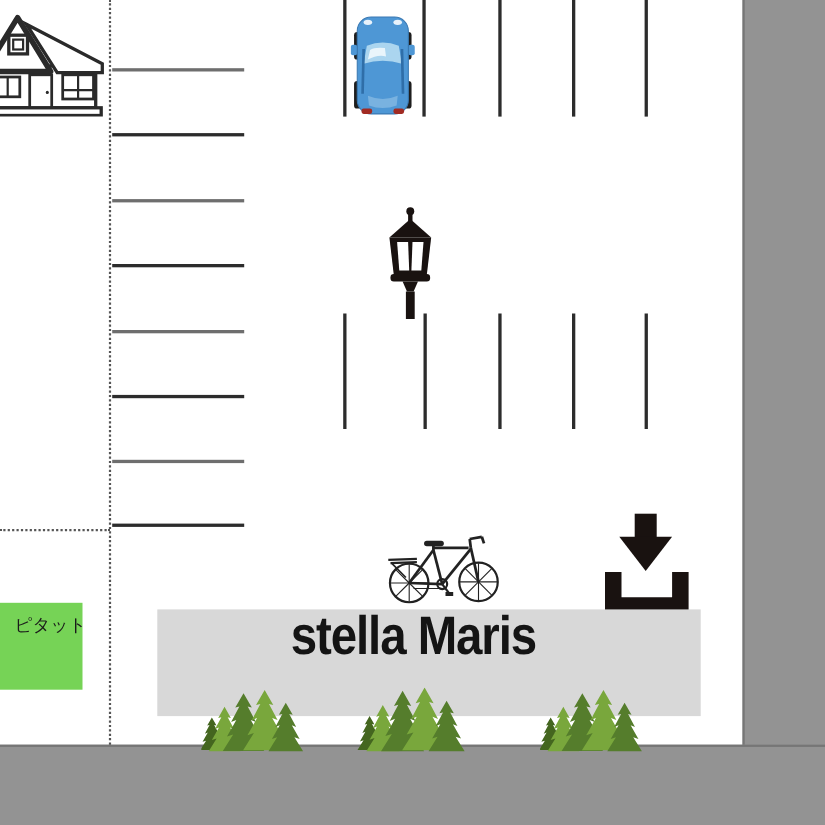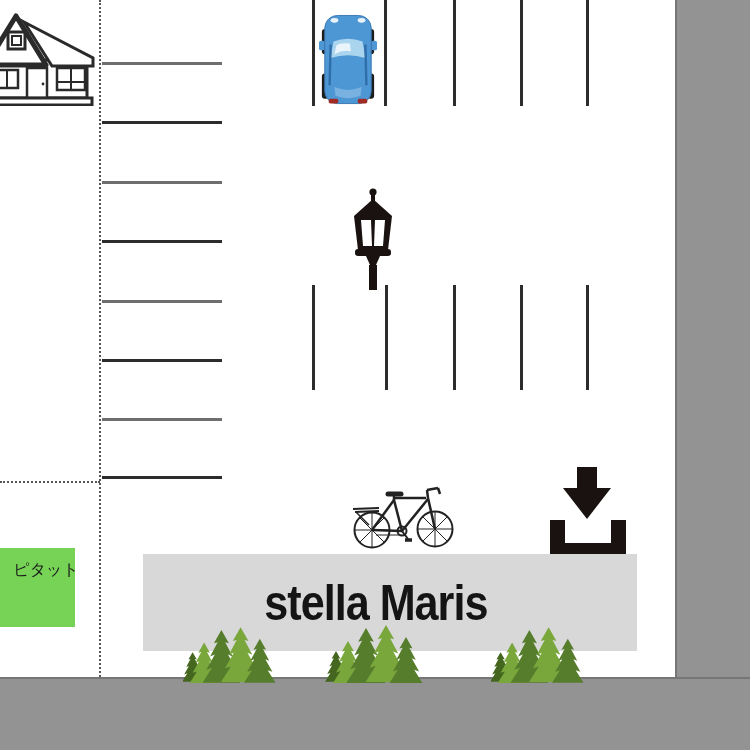--- a/index.html
+++ b/index.html
@@ -19,21 +19,21 @@
   .dotted-h{position:absolute;left:0;top:481px;width:100px;height:0;
     border-top:2px dotted var(--dotted,#555);z-index:2;}
   
   .hline{position:absolute;left:102px;width:120px;height:3px;background:var(--line-dark,#303030);}
   .hline.gray{background:var(--line-gray,#6e6e6e);}
   .vline{position:absolute;width:3px;background:var(--line-dark,#262626);}
   .vline.top{top:0;height:106px;}
   .vline.mid{top:285px;height:105px;}
   
   .banner{position:absolute;left:143px;top:554px;width:494px;height:97px;
-    background:var(--banner-bg,#d8d8d8);display:flex;align-items:center;justify-content:center;
+    background:var(--banner-bg,#d8d8d8);display:flex;align-items:flex-start;justify-content:center;
     z-index:3;padding-right:28px;box-sizing:border-box;}
   .banner-text{font-size:44px;font-weight:700;color:var(--banner-text,#141414);
     letter-spacing:-1px;transform:scale(0.98,1.12);white-space:nowrap;}
   
   .landmark{position:absolute;left:0;top:548px;width:75px;height:79px;
     background:var(--label-green,#76d356);z-index:3;}
   .landmark-text{position:absolute;left:0;top:8px;width:92px;text-align:center;
     font-size:16px;line-height:27px;color:var(--label-text,#1a1a1a);white-space:nowrap;}
   .icon{position:absolute;}
   .trees{z-index:5;}

